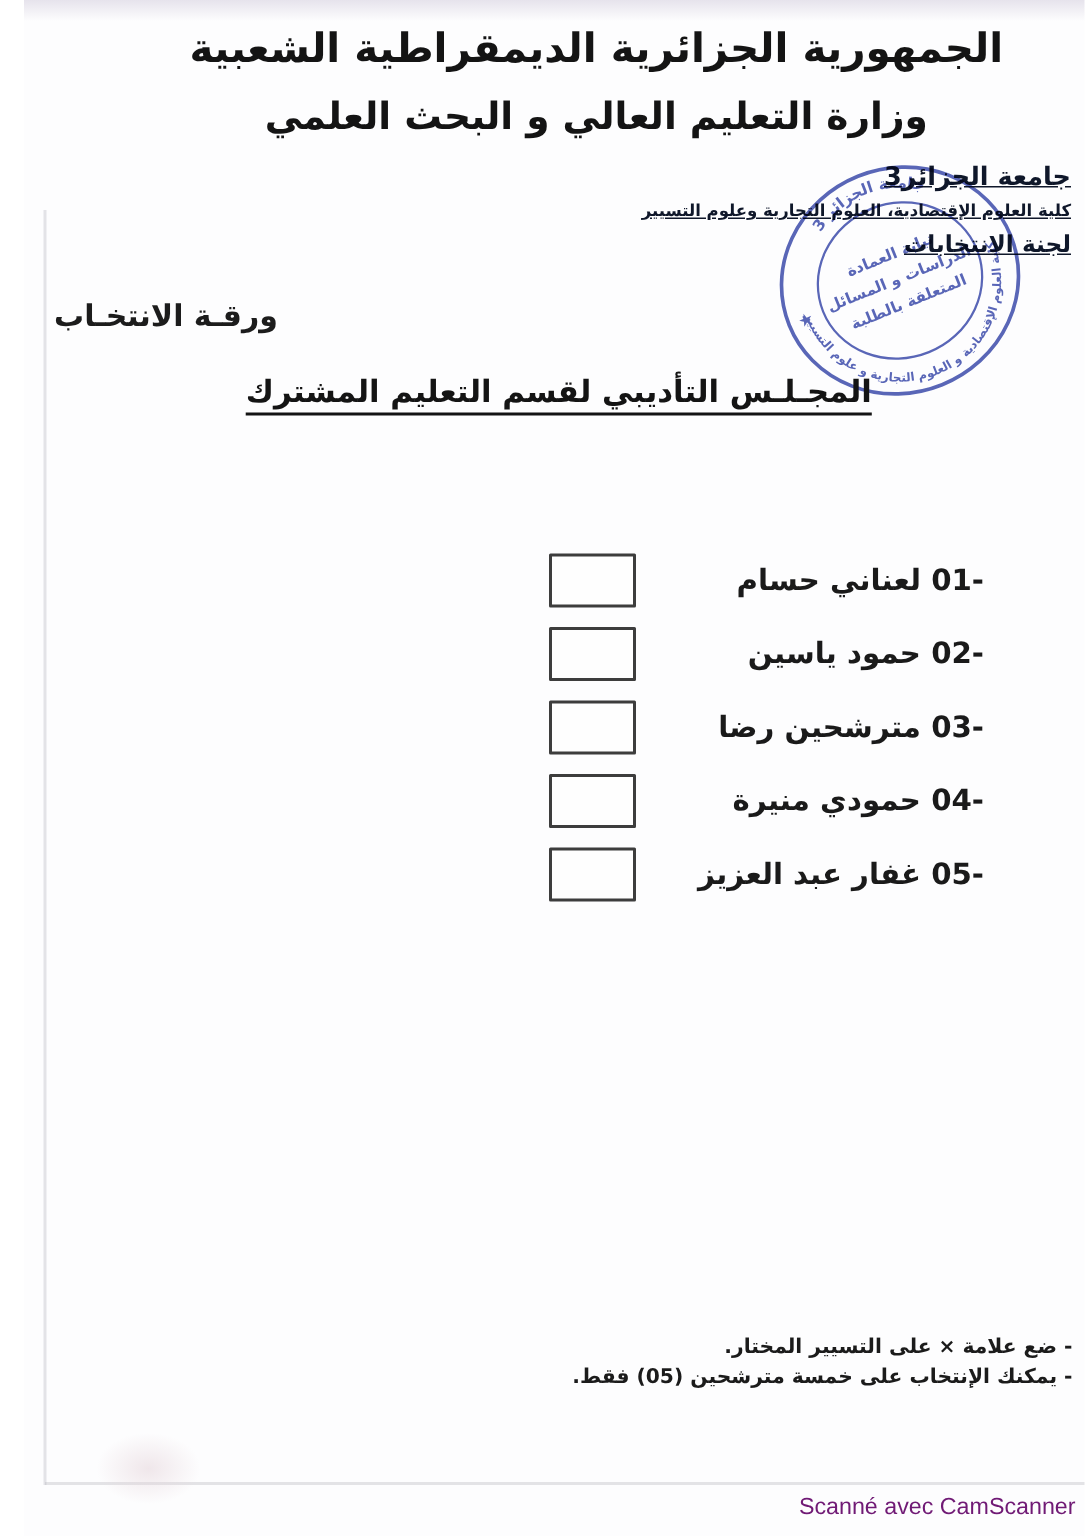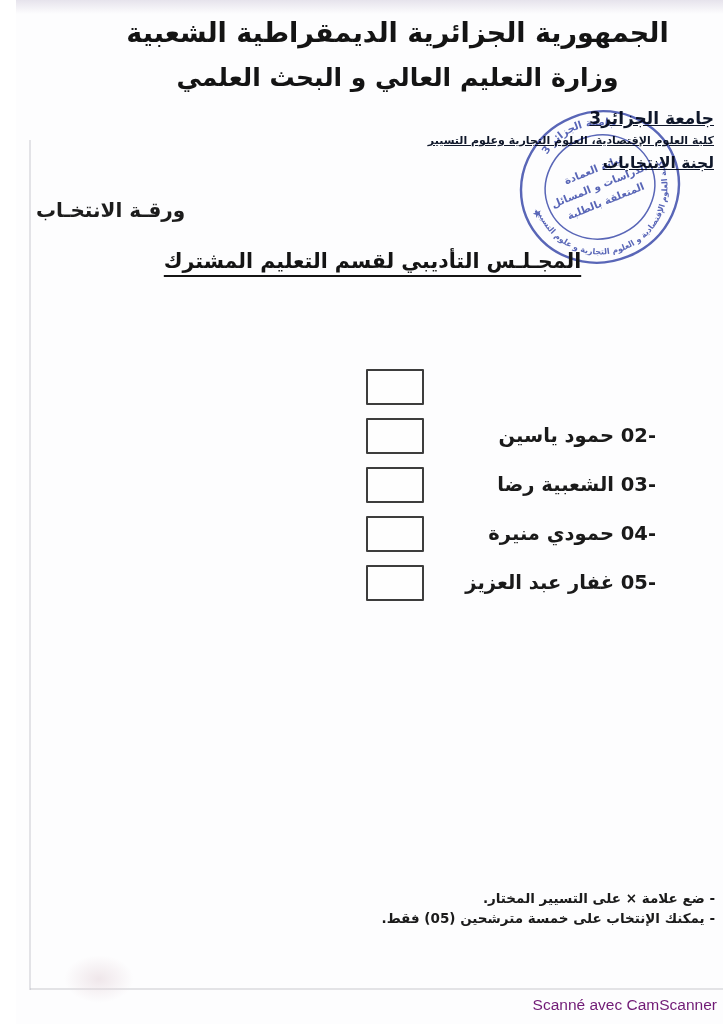--- a/index.html
+++ b/index.html
@@ -129,28 +129,29 @@
       <text x="95" y="115" text-anchor="middle" font-size="11" font-weight="bold" fill="#3545a8" stroke="none" style="direction:rtl">المتعلقة بالطلبة</text>
     </g>
   </svg>
 
   <div class="ballot-title">ورقـة الانتخـاب</div>
   <div class="council-title">المجـلـس التأديبي لقسم التعليم المشترك</div>
 
   <div class="candidates">
     <div class="cand-row">
       <div class="cand-box"></div>
+      <div class="cand-label" dir="rtl"><span class="cand-num" dir="ltr">01-</span> <span>لعناني حسام</span></div>
     </div>
     <div class="cand-row">
       <div class="cand-box"></div>
       <div class="cand-label" dir="rtl"><span class="cand-num" dir="ltr">02-</span> <span>حمود ياسين</span></div>
     </div>
     <div class="cand-row">
       <div class="cand-box"></div>
-      <div class="cand-label" dir="rtl"><span class="cand-num" dir="ltr">03-</span> <span>الشعبية رضا</span></div>
+      <div class="cand-label" dir="rtl"><span class="cand-num" dir="ltr">03-</span> <span>مترشحين رضا</span></div>
     </div>
     <div class="cand-row">
       <div class="cand-box"></div>
       <div class="cand-label" dir="rtl"><span class="cand-num" dir="ltr">04-</span> <span>حمودي منيرة</span></div>
     </div>
     <div class="cand-row">
       <div class="cand-box"></div>
       <div class="cand-label" dir="rtl"><span class="cand-num" dir="ltr">05-</span> <span>غفار عبد العزيز</span></div>
     </div>
   </div>

